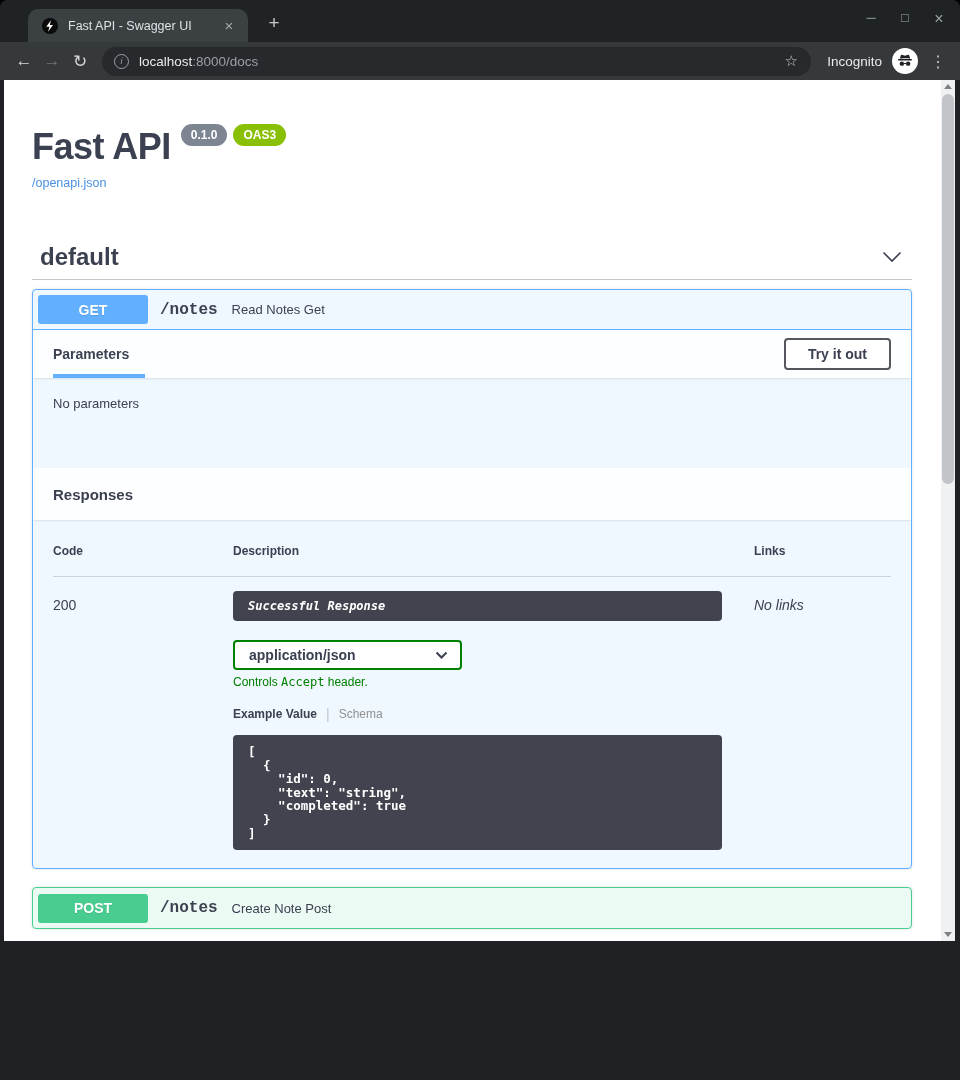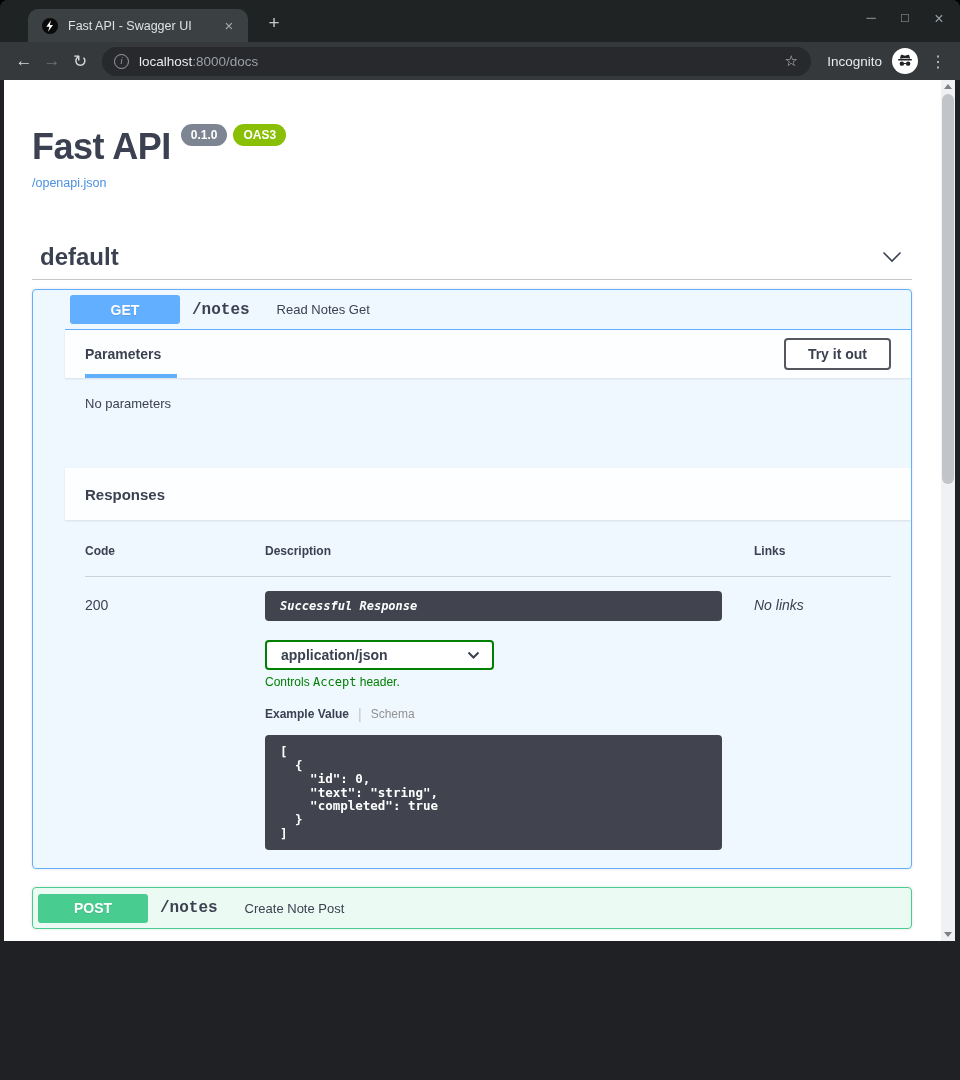--- a/index.html
+++ b/index.html
@@ -58,30 +58,30 @@
   .badge.oas { background: #89bf04; position: relative; top: -12px; margin-left: 6px; }
   .spec-link { display: inline-block; margin-top: 8px; color: #4990e2; font-size: 12.5px; text-decoration: none; }
 
   
   .tag-header { margin-top: 52px; display: flex; align-items: center; justify-content: space-between;
                 padding: 0 10px 8px 8px; border-bottom: 1px solid rgba(59,65,81,.3); }
   .tag-header h3 { font-size: 24px; font-weight: 600; color: #3b4151; }
 
   
   .opblock { margin-top: 9px; border-radius: 4px; overflow: hidden; }
-  .opblock.get  { border: 1px solid #61affe; background: rgba(97,175,254,.1); box-shadow: 0 0 3px rgba(0,0,0,.12); padding-left: 32px; }
+  .opblock.get  { border: 1px solid #61affe; background: rgba(97,175,254,.1); box-shadow: 0 0 3px rgba(0,0,0,.12); }
   .opblock.post { border: 1px solid #49cc90; background: rgba(73,204,144,.1); margin-top: 18px; box-shadow: 0 0 3px rgba(0,0,0,.12); }
   .op-summary { height: 40px; display: flex; align-items: center; padding: 0 10px 0 5px; }
   .opblock.get .op-summary { border-bottom: 1px solid #61affe; }
   .method-badge { width: 110px; height: 29px; border-radius: 3px; color: #fff; font-weight: 700; font-size: 14px;
                   display: flex; align-items: center; justify-content: center; text-shadow: 0 1px 0 rgba(0,0,0,.1); }
   .method-badge.get { background: #61affe; }
   .method-badge.post { background: #49cc90; }
   .op-path { font-family: Liberation Mono, monospace; font-weight: 700; font-size: 16px; color: #3b4151; margin-left: 12px; }
-  .op-desc { font-size: 13px; color: #3b4151; margin-left: 27px; }
+  .op-desc { font-size: 13px; color: #3b4151; margin-left: 14px; }
 
   .params-header { height: 48px; background: rgba(255,255,255,.85); display: flex; align-items: center;
                    justify-content: space-between; padding: 0 20px; box-shadow: 0 1px 2px rgba(0,0,0,.1); position: relative; }
   .params-tab { position: relative; height: 48px; display: flex; align-items: center; }
   .params-tab span { font-size: 14px; font-weight: 700; color: #3b4151; }
   .params-tab .underline { position: absolute; bottom: 0; left: 0; width: 92px; height: 4px; background: #61affe; }
   .tryout-btn { background: #fff; border: 2px solid #54575e; border-radius: 4px; color: #3b4151;
                 font-family: "Liberation Sans", sans-serif; font-size: 14px; font-weight: 700; padding: 6px 22px; }
 
   .no-params { padding: 18px 20px; height: 90px; font-size: 13px; color: #3b4151; }

